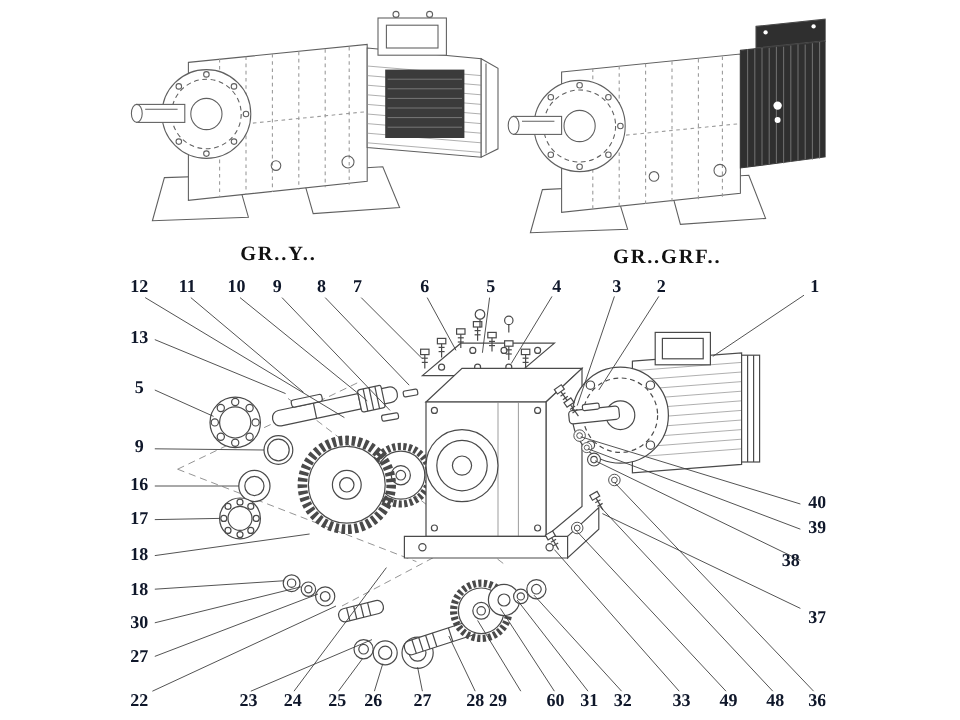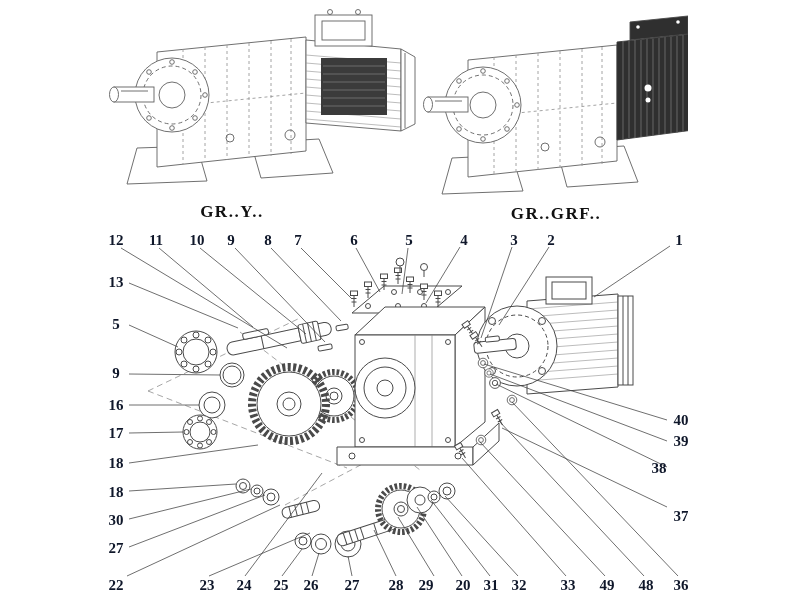--- a/index.html
+++ b/index.html
@@ -430,22 +430,22 @@
   <span class="callout" style="left:116px;top:492px">18</span>
   <span class="callout" style="left:116px;top:520px">30</span>
   <span class="callout" style="left:116px;top:548px">27</span>
   <span class="callout" style="left:116px;top:585px">22</span>
   <span class="callout" style="left:207px;top:585px">23</span>
   <span class="callout" style="left:244px;top:585px">24</span>
   <span class="callout" style="left:281px;top:585px">25</span>
   <span class="callout" style="left:311px;top:585px">26</span>
   <span class="callout" style="left:352px;top:585px">27</span>
   <span class="callout" style="left:396px;top:585px">28</span>
-  <span class="callout" style="left:426px;top:585px">29</span>
-  <span class="callout" style="left:463px;top:585px">20</span>
+  <span class="callout" style="left:415px;top:585px">29</span>
+  <span class="callout" style="left:463px;top:585px">60</span>
   <span class="callout" style="left:491px;top:585px">31</span>
   <span class="callout" style="left:519px;top:585px">32</span>
   <span class="callout" style="left:568px;top:585px">33</span>
   <span class="callout" style="left:607px;top:585px">49</span>
   <span class="callout" style="left:646px;top:585px">48</span>
   <span class="callout" style="left:681px;top:585px">36</span>
   <span class="callout" style="left:681px;top:516px">37</span>
   <span class="callout" style="left:659px;top:468px">38</span>
   <span class="callout" style="left:681px;top:441px">39</span>
   <span class="callout" style="left:681px;top:420px">40</span>

